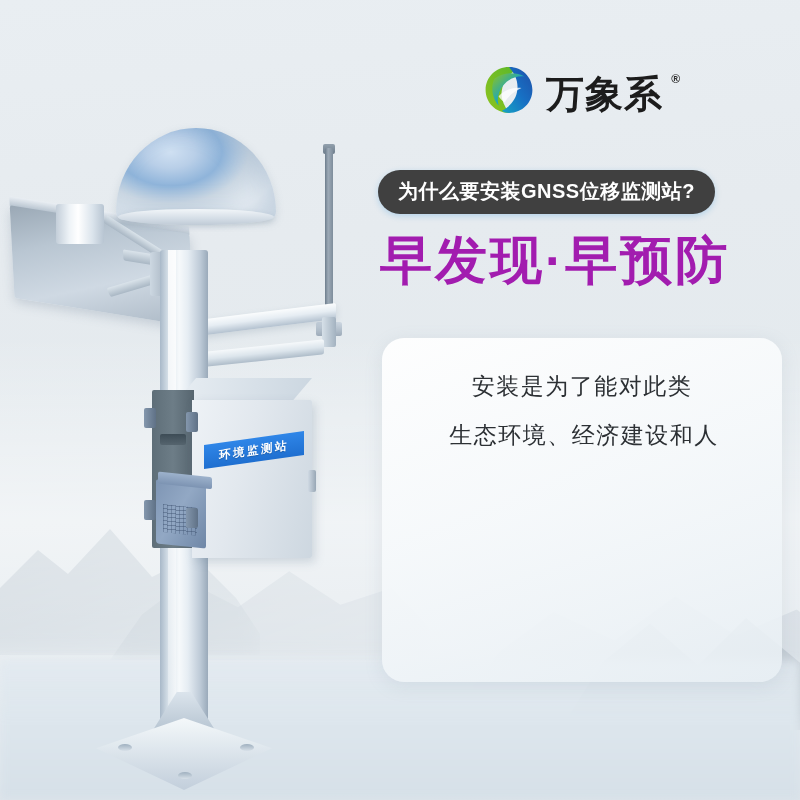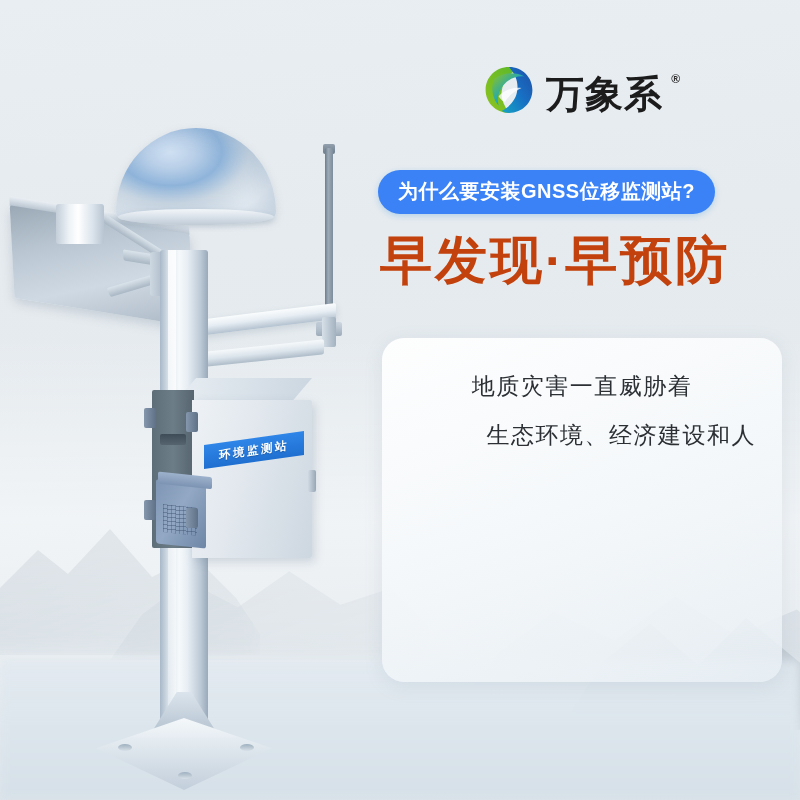--- a/index.html
+++ b/index.html
@@ -236,49 +236,49 @@
     font-size:38px; font-weight:800; color:#1c1c1c;
     letter-spacing:1px; line-height:1; position:relative;margin-top:8px;
   }
   .logo-reg {
     position:absolute; right:-18px; top:-2px;
     font-size:12px; font-weight:700; color:#2c2c2c;
   }
 
   .pill {
     position:absolute; left:8px; top:170px;
-    background:#3b82f6;
+    background:#404040;
     border-radius:22px;
     padding:8px 20px 9px;
     color:#fff; font-size:20px; font-weight:700; letter-spacing:.5px;
     box-shadow:0 2px 6px rgba(30,140,220,.25);
     white-space:nowrap;
   }
 
   .headline {
     position:absolute; left:10px; top:226px;
-    font-size:52px; font-weight:800; color:#c2410c;
+    font-size:52px; font-weight:800; color:#a21caf;
     letter-spacing:3px; white-space:nowrap;
   }
 
   .card {
     position:absolute; left:12px; top:338px; width:400px; height:344px;
     border-radius:22px;
     background:linear-gradient(160deg,rgba(255,255,255,.94) 0%,rgba(246,249,251,.92) 45%,rgba(232,239,244,.88) 100%);
     box-shadow:0 4px 18px rgba(130,150,170,.16);
     padding:34px 26px 24px;
     display:flex; flex-direction:column; justify-content:flex-start;
     gap:20px;
   }
   .card-line {
     font-size:23px; color:#2c3034; font-weight:500;
     letter-spacing:1.5px; line-height:1.25; white-space:nowrap;
   }
   .card-line.c { text-align:center; }
-  .card-line.l { text-align:right; padding-left:4px; }
+  .card-line.l { text-align:center; padding-left:4px; }
   .card-line.i { text-align:left; padding-left:46px; }
 </style>
 </head>
 <body>
 
 <div class="stage">
 
   <div class="bg-sky"></div>
   <div class="mtn m1"></div>
   <div class="mtn m2"></div>
@@ -371,18 +371,18 @@
         <span>万象系</span>
         <span class="logo-reg">®</span>
       </div>
     </div>
 
     <div class="pill">为什么要安装GNSS位移监测站?</div>
 
     <div class="headline">早发现·早预防</div>
 
     <div class="card">
-      <div class="card-line c">地质灾害一直威胁着</div>
+      <div class="card-line c">安装是为了能对此类</div>
       <div class="card-line l">生态环境、经济建设和人</div>
     </div>
 
   </div>
 </div>
 
 </body></html>

